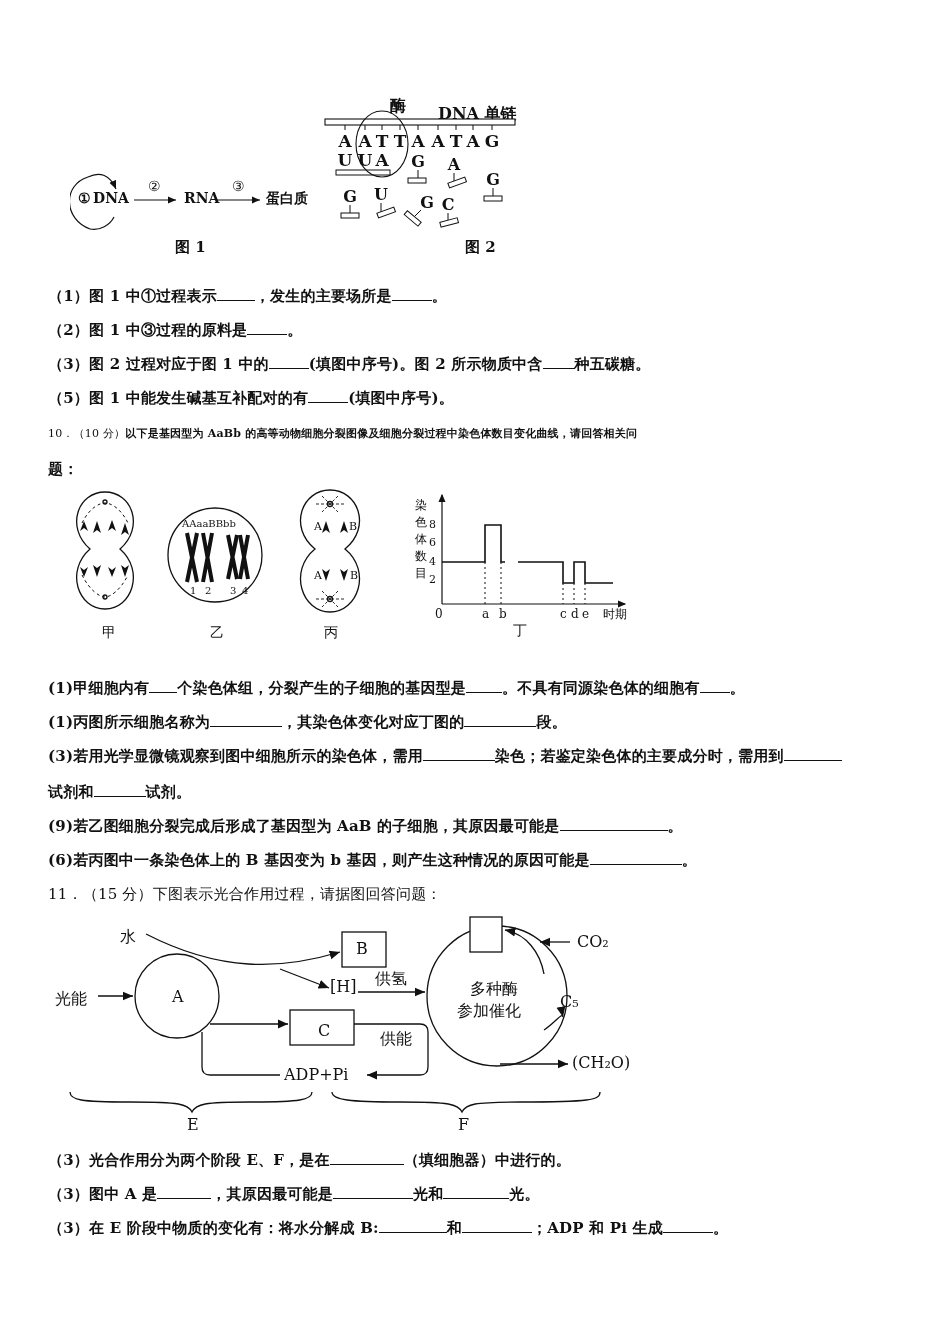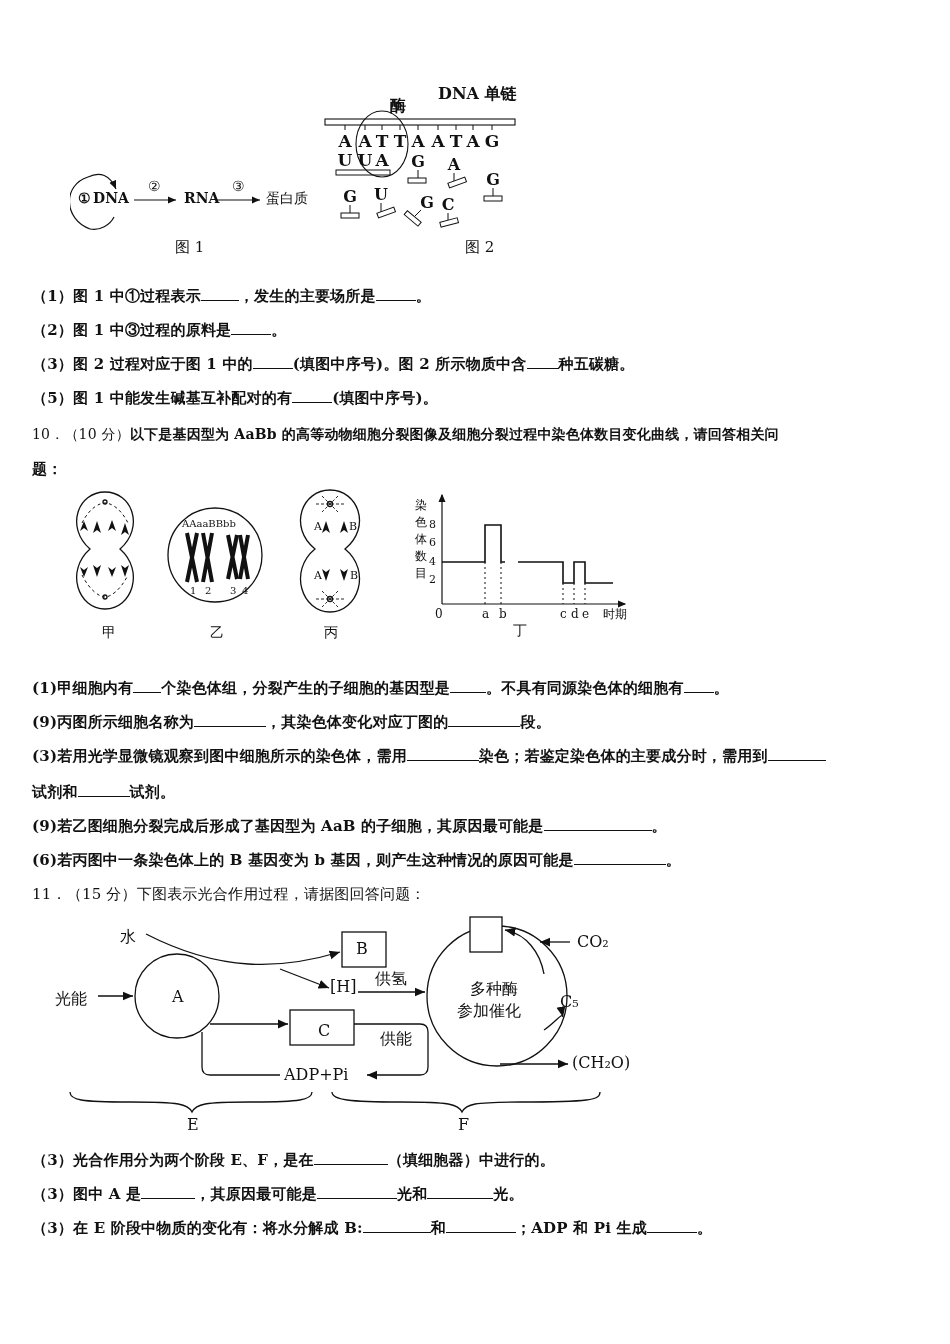--- a/index.html
+++ b/index.html
@@ -3,27 +3,27 @@
   <meta charset="utf-8">
   <style>
     html, body { margin: 0; padding: 0; background: #ffffff; }
     body {
       width: 950px; height: 1344px; position: relative; overflow: hidden;
       font-family: "DejaVu Serif", "Liberation Serif", serif;
       color: #111;
     }
     .abs { position: absolute; }
     .line {
-      position: absolute; left: 32px; font-size: 15px; font-weight: bold;
+      position: absolute; left: 48px; font-size: 15px; font-weight: bold;
       white-space: nowrap; line-height: 20px; letter-spacing: 0.2px; text-align: right;
     }
     .qnum { font-weight: normal; }
     .blank { display: inline-block; border-bottom: 1.4px solid #111; height: 14px; vertical-align: baseline; }
     svg text { font-family: "DejaVu Serif", "Liberation Serif", serif; }
-    .caption { position: absolute; font-size: 15px; font-weight: normal; }
+    .caption { position: absolute; font-size: 15px; font-weight: bold; }
   </style>
 </head>
 <body>
 
 <div>
   <svg class="abs" style="left:70px;top:165px" width="260" height="70">
     <defs>
       <marker id="ah" markerWidth="8" markerHeight="8" refX="7" refY="4" orient="auto">
         <path d="M0,1 L7,4 L0,7 Z" fill="#111"></path>
       </marker>
@@ -32,27 +32,27 @@
     <path d="M18,12 C30,6 40,10 46,24" fill="none" stroke="#111" stroke-width="1.2" marker-end="url(#ah)"></path>
     <path d="M20,64 C30,66 40,60 44,52" fill="none" stroke="#111" stroke-width="1.2"></path>
     <line x1="64" y1="35" x2="106" y2="35" stroke="#111" stroke-width="1.2" marker-end="url(#ah)"></line>
     <line x1="146" y1="35" x2="190" y2="35" stroke="#111" stroke-width="1.2" marker-end="url(#ah)"></line>
   </svg>
   <span class="abs" style="left:78px;top:190px;font-size:14px;font-weight:bold">①</span>
   <span class="abs" style="left:93px;top:190px;font-size:14px;font-weight:bold">DNA</span>
   <span class="abs" style="left:148px;top:178px;font-size:14px">②</span>
   <span class="abs" style="left:184px;top:190px;font-size:14px;font-weight:bold">RNA</span>
   <span class="abs" style="left:232px;top:178px;font-size:14px">③</span>
-  <span class="abs" style="left:266px;top:190px;font-size:14px;font-weight:normal">蛋白质</span>
+  <span class="abs" style="left:266px;top:190px;font-size:14px;font-weight:bold">蛋白质</span>
   <span class="caption" style="left:175px;top:238px">图 1</span>
 </div>
 
 <div>
   <span class="abs" style="left:390px;top:96px;font-size:16px;font-weight:bold">酶</span>
-  <span class="abs" style="left:438px;top:84px;font-size:16px;font-weight:bold">DNA 单链</span>
+  <span class="abs" style="left:438px;top:104px;font-size:16px;font-weight:bold">DNA 单链</span>
   <svg class="abs" style="left:320px;top:110px" width="210" height="125">
     <rect x="5" y="9" width="190" height="6" fill="#fff" stroke="#111" stroke-width="1.1"></rect>
     <g stroke="#111" stroke-width="1">
       <line x1="25" y1="15" x2="25" y2="20"></line>
         <line x1="45" y1="15" x2="45" y2="20"></line>
       <line x1="62" y1="15" x2="62" y2="20"></line>
         <line x1="80" y1="15" x2="80" y2="20"></line>
       <line x1="98" y1="15" x2="98" y2="20"></line>
         <line x1="118" y1="15" x2="118" y2="20"></line>
       <line x1="136" y1="15" x2="136" y2="20"></line>
@@ -109,21 +109,21 @@
 <div class="line" style="top:320px">
   <span>（2）图 1 中③过程的原料是</span><span class="blank" style="width:40px"></span><span>。</span>
 </div>
 <div class="line" style="top:354px">
   <span>（3）图 2 过程对应于图 1 中的</span><span class="blank" style="width:40px"></span><span>(填图中序号)。图 2 所示物质中含</span><span class="blank" style="width:32px"></span><span>种五碳糖。</span>
 </div>
 <div class="line" style="top:388px">
   <span>（5）图 1 中能发生碱基互补配对的有</span><span class="blank" style="width:40px"></span><span>(填图中序号)。</span>
 </div>
 
-<div class="line" style="top:424px;font-size:14px">
+<div class="line" style="top:424px;font-size:11px">
   <span class="qnum">10．（10 分）</span><span>以下是基因型为 AaBb 的高等动物细胞分裂图像及细胞分裂过程中染色体数目变化曲线，请回答相关问</span>
 </div>
 <div class="line" style="top:459px">
   <span>题：</span>
 </div>
 
 <svg class="abs" style="left:60px;top:487px" width="340" height="155">
 
   <g stroke="#111" fill="none" stroke-width="1.3">
     <path d="M30,62 C5,40 18,5 45,5 C72,5 85,40 60,62 C85,84 72,122 45,122 C18,122 5,84 30,62 Z"></path>
@@ -227,21 +227,21 @@
     <text x="177" y="131">e</text>
     <text x="198" y="131">时期</text>
   </g>
   <text x="108" y="148" font-size="14" fill="#111">丁</text>
 </svg>
 
 <div class="line" style="top:678px">
   <span>(1)甲细胞内有</span><span class="blank" style="width:28px"></span><span>个染色体组，分裂产生的子细胞的基因型是</span><span class="blank" style="width:36px"></span><span>。不具有同源染色体的细胞有</span><span class="blank" style="width:30px"></span><span>。</span>
 </div>
 <div class="line" style="top:712px">
-  <span>(9)丙图所示细胞名称为</span><span class="blank" style="width:72px"></span><span>，其染色体变化对应丁图的</span><span class="blank" style="width:72px"></span><span>段。</span>
+  <span>(1)丙图所示细胞名称为</span><span class="blank" style="width:72px"></span><span>，其染色体变化对应丁图的</span><span class="blank" style="width:72px"></span><span>段。</span>
 </div>
 <div class="line" style="top:746px">
   <span>(3)若用光学显微镜观察到图中细胞所示的染色体，需用</span><span class="blank" style="width:72px"></span><span>染色；若鉴定染色体的主要成分时，需用到</span><span class="blank" style="width:58px"></span>
 </div>
 <div class="line" style="top:782px">
   <span>试剂和</span><span class="blank" style="width:52px"></span><span>试剂。</span>
 </div>
 <div class="line" style="top:816px">
   <span>(9)若乙图细胞分裂完成后形成了基因型为 AaB 的子细胞，其原因最可能是</span><span class="blank" style="width:108px"></span><span>。</span>
 </div>

